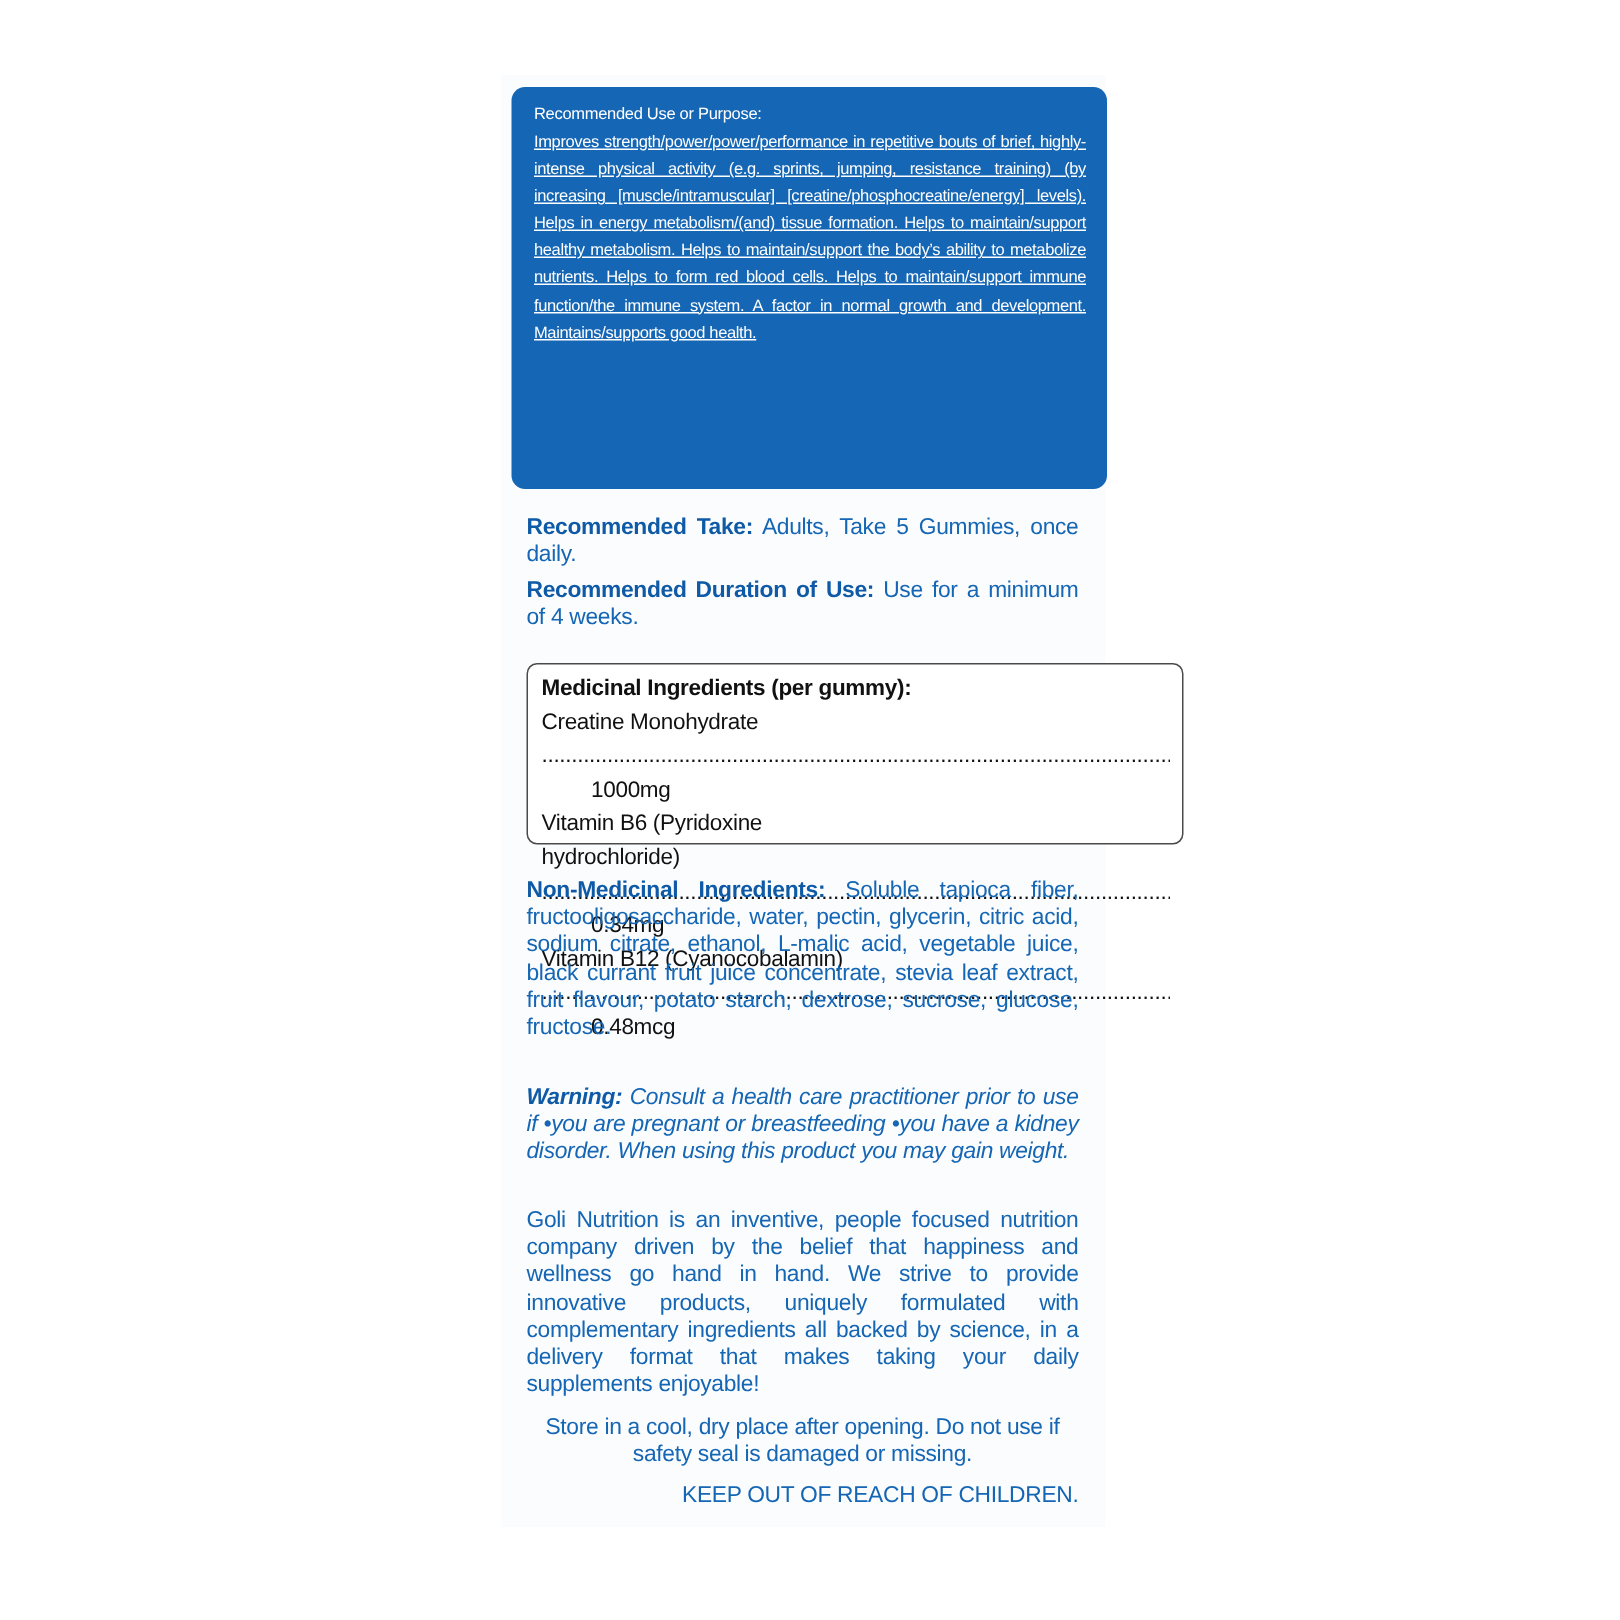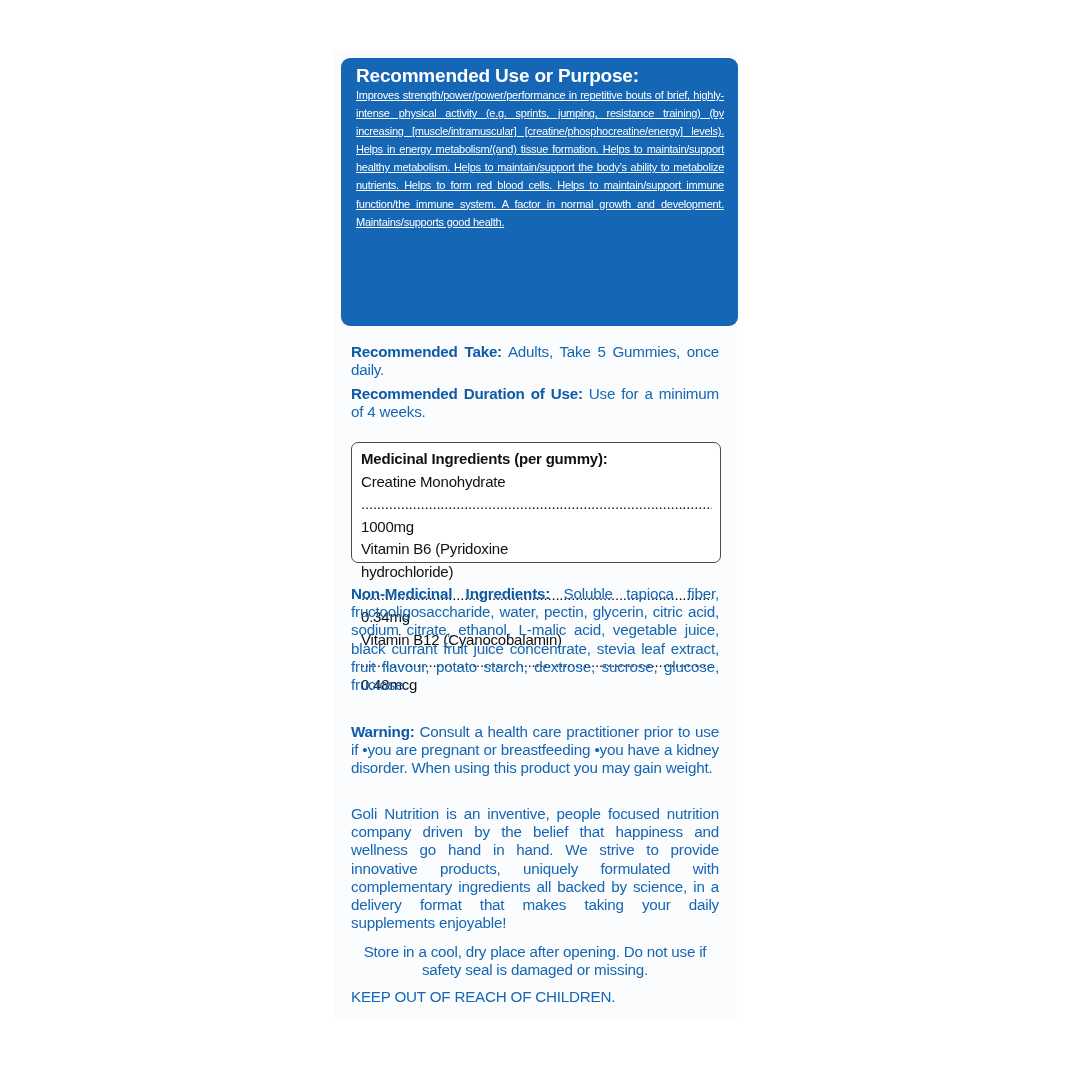--- a/index.html
+++ b/index.html
@@ -9,46 +9,46 @@
   }
   .panel {
     position:absolute; left:334px; top:50px; width:403px; height:968px;
     background:#fbfcfd;
   }
   .purpose-box {
     position:absolute; left:341px; top:58px; width:397px; height:268px;
     background:#1566b4; border-radius:9px; box-sizing:border-box;
     padding:9px 14px 0 15px; color:#ffffff;
   }
-  .purpose-title { font-weight:bold; font-size:19px; line-height:18px; margin-bottom:1px; letter-spacing:-0.2px; }
+  .purpose-title { font-weight:normal; font-size:11px; line-height:18px; margin-bottom:1px; letter-spacing:-0.2px; }
   .purpose-text { font-size:11px; line-height:18.1px; text-align:justify; letter-spacing:-0.25px;text-decoration:underline; }
   .blue-section {
     position:absolute; left:351px; width:368px; color:#1566b4;
     font-size:15.2px; line-height:18.2px; text-align:justify; letter-spacing:-0.2px;
   }
   .blue-section b { font-weight:bold; color:#0f5aa6; }
   .dose { top:343px; }
   .duration { top:385px; }
   .ingr-box {
-    position:absolute; left:351px; top:442px; width:370px; height:121px;
+    position:absolute; left:351px; top:442px; width:438px; height:121px;
     border:1.5px solid #4a4a4a; border-radius:7px; box-sizing:border-box;
     padding:5px 8px 0 9px; color:#111; font-size:15px; line-height:22.6px;
     background:#ffffff;
   }
   .ingr-title { font-weight:bold; letter-spacing:-0.2px; }
   .ingr-row { display:flex; white-space:nowrap; letter-spacing:-0.2px;flex-direction:column; }
   .ingr-row .name { flex:0 0 auto; }
   .ingr-row .dots { flex:1 1 auto; overflow:hidden; }
   .ingr-row .dots::before { content:"......................................................................................................................"; }
-  .ingr-row .amount { flex:0 0 auto; }
+  .ingr-row .amount { flex:0 0 auto;margin-left:33px; }
   .nonmed { top:585px; }
-  .warning { top:723px; }
+  .warning { top:723px;font-style:italic; }
   .about { top:805px; }
   .storage { top:943px; text-align:center; }
-  .keepout { top:988px; text-align:left; }
+  .keepout { top:988px; text-align:right; }
 </style>
 </head>
 <body>
 
 <div class="panel"></div>
 
 <div class="purpose-box">
   <div class="purpose-title">Recommended Use or Purpose:</div>
   <div class="purpose-text">Improves strength/power/power/performance in repetitive bouts of brief, highly-intense physical activity (e.g. sprints, jumping, resistance training) (by increasing [muscle/intramuscular] [creatine/phosphocreatine/energy] levels). Helps in energy metabolism/(and) tissue formation. Helps to maintain/support healthy metabolism. Helps to maintain/support the body’s ability to metabolize nutrients. Helps to form red blood cells. Helps to maintain/support immune function/the immune system. A factor in normal growth and development. Maintains/supports good health.</div>
 </div>

